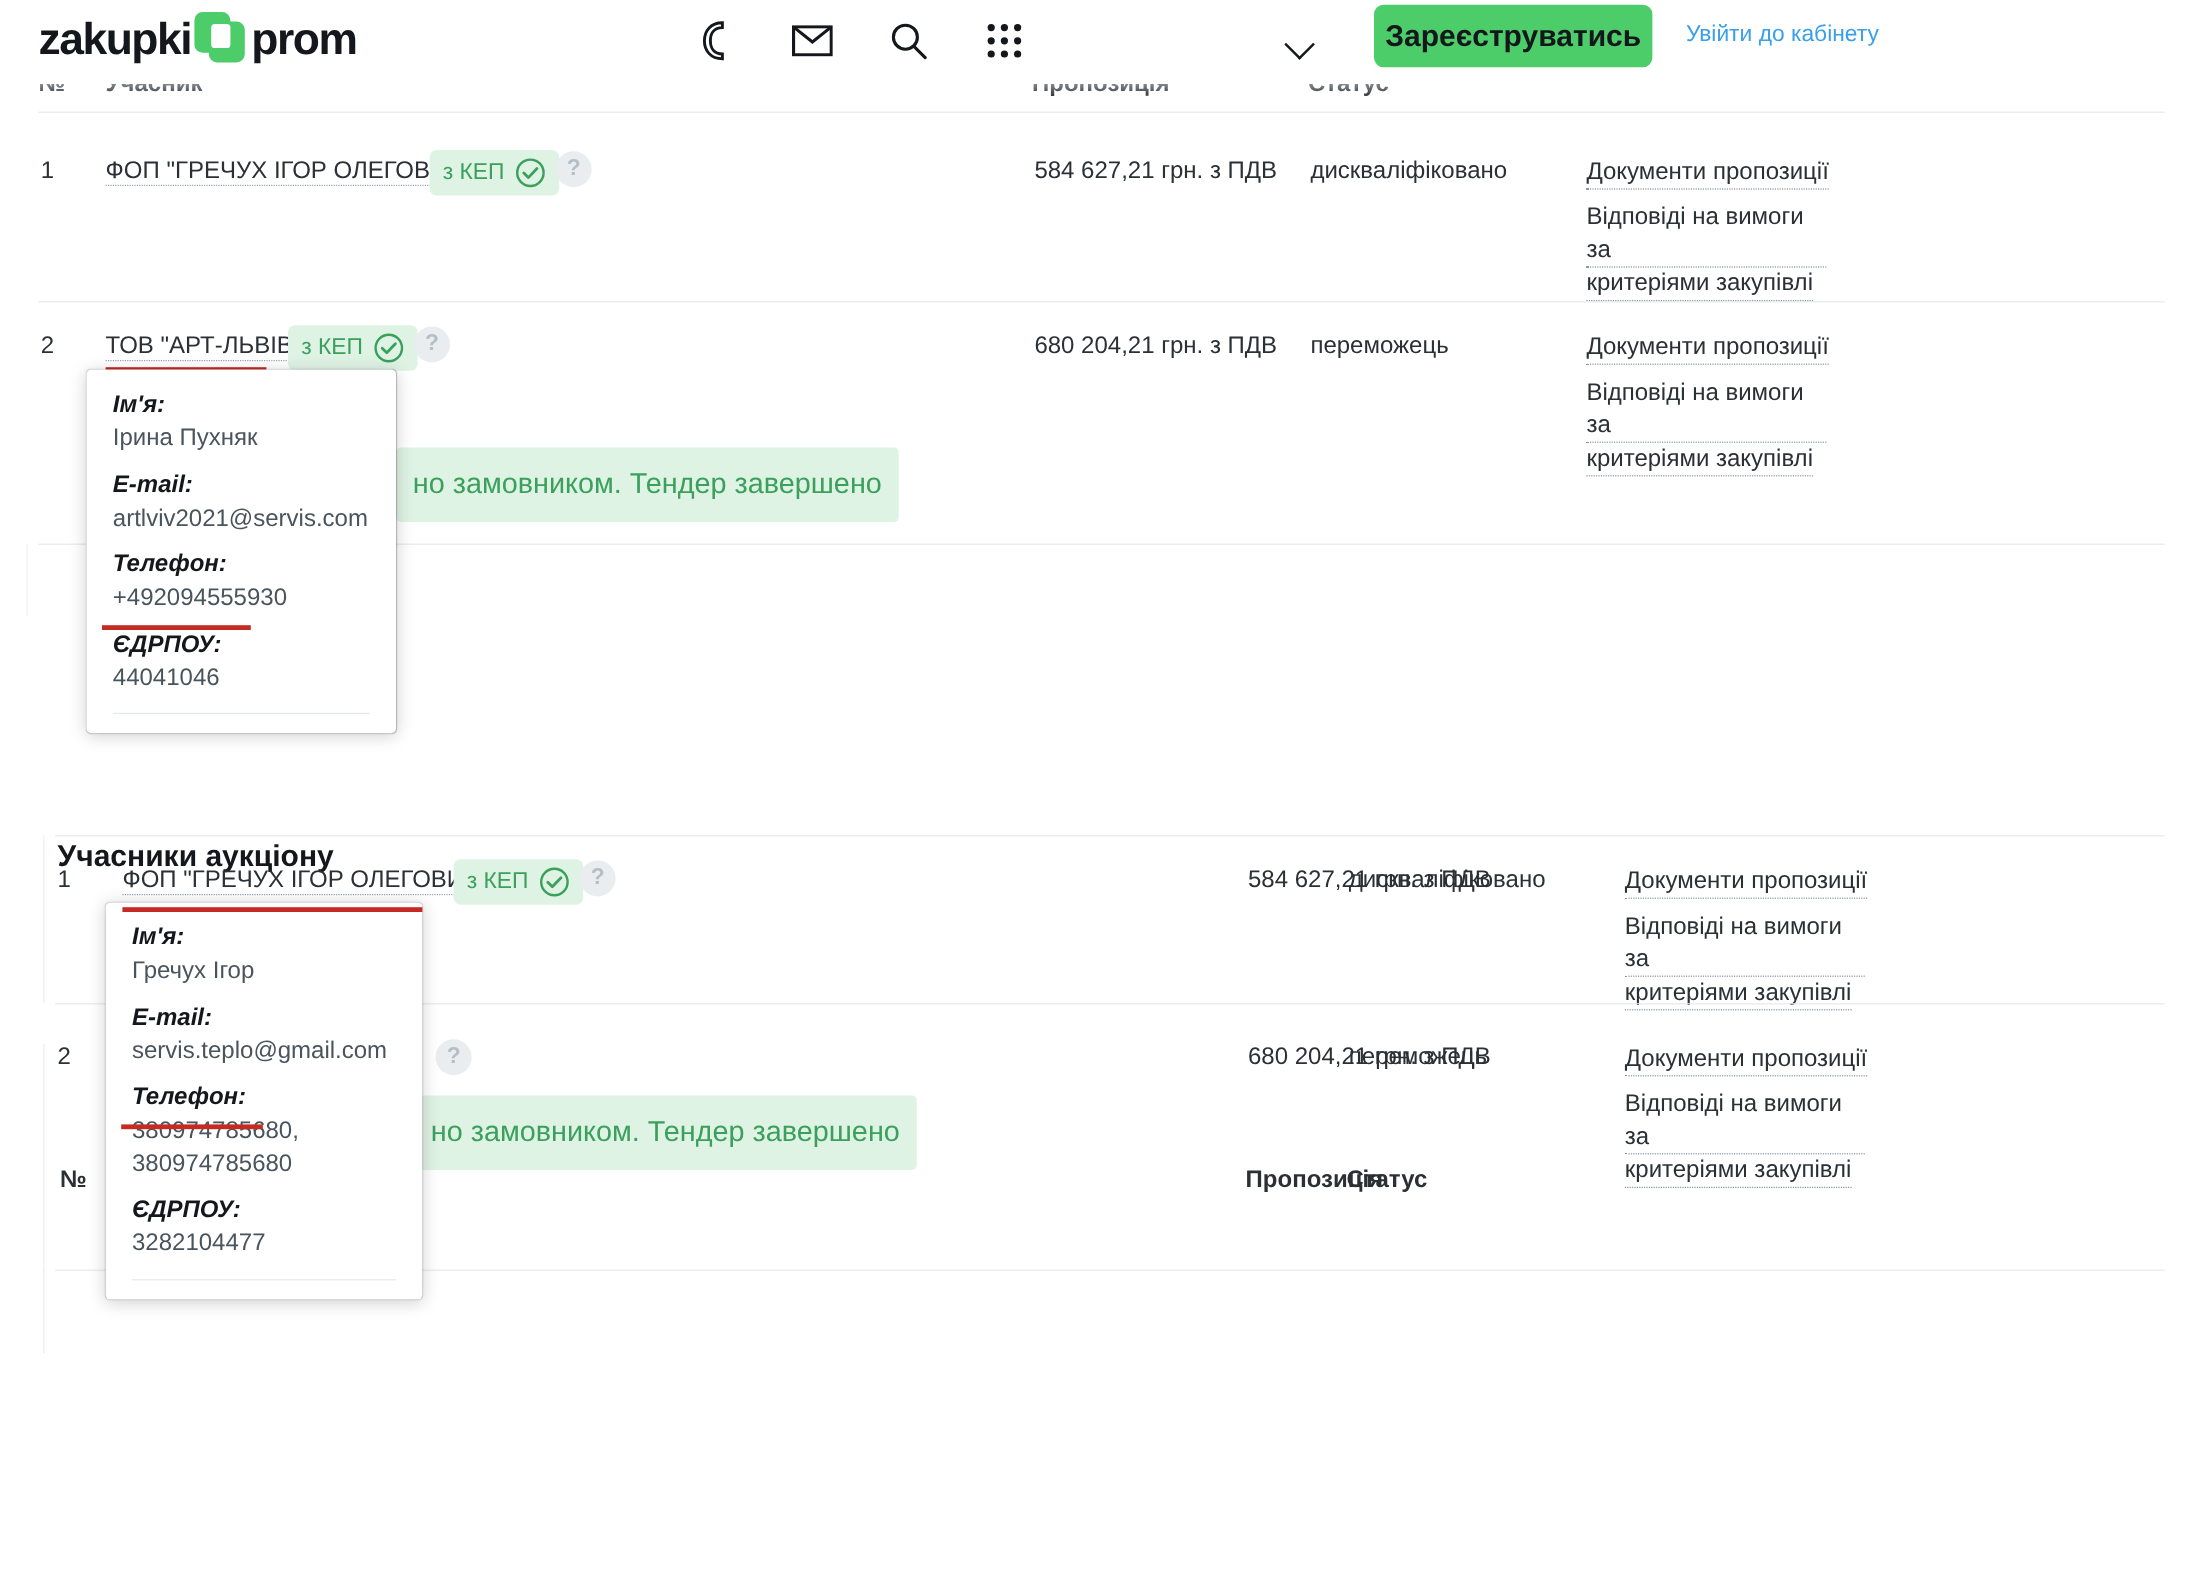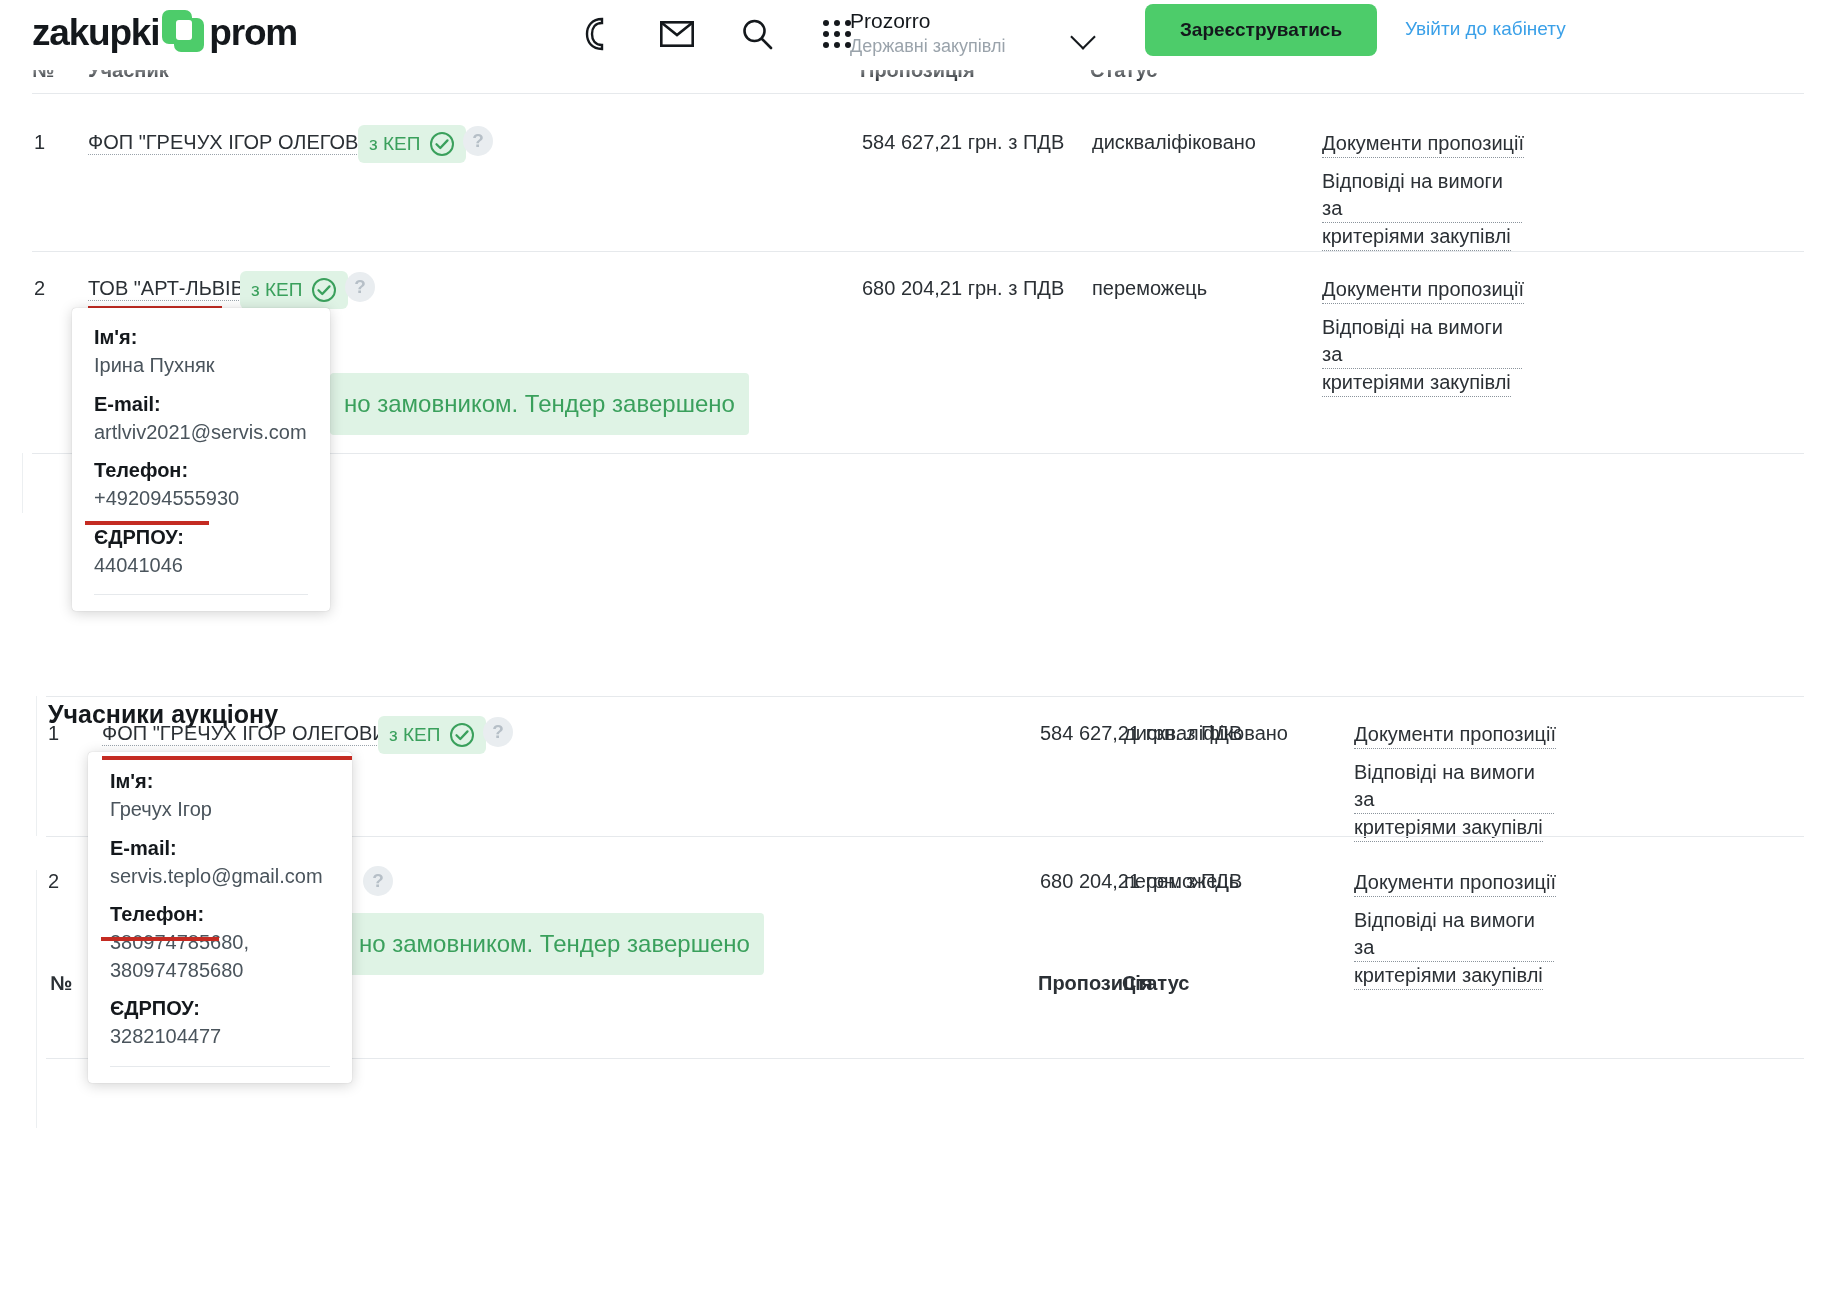--- a/index.html
+++ b/index.html
@@ -43,21 +43,21 @@
   .portal-sub { font-size: 18px; color: #9aa3ab; line-height: 1.3; margin-top: 1px; }
   .chev { position: absolute; left: 1068px; top: 20px; width: 36px; height: 36px; cursor: pointer; }
   .chev:before {
     content: ""; position: absolute; left: 6px; top: 8px;
     width: 16px; height: 16px; border-right: 2.5px solid #14181c; border-bottom: 2.5px solid #14181c;
     transform: rotate(45deg);
   }
   .btn-register {
     position: absolute; left: 1145px; top: 4px; width: 232px; height: 52px;
     background: #4dcc6a; border: 0; border-radius: 8px; cursor: pointer;
-    font-family: "Liberation Sans", sans-serif; font-size: 19px; font-weight: 700; color: #14181c;
+    font-family: "Liberation Sans", sans-serif; font-size: 25px; font-weight: 700; color: #14181c;
   }
   .link-login {
     position: absolute; left: 1405px; top: 18px; font-size: 19px; color: #3aa0e8; cursor: pointer;
   }
 
   
   .top-section { position: absolute; top: 55px; left: 0; width: 1836px; height: 585px; overflow: hidden; }
   .t-hdr-fade {
     position: absolute; top: 0; left: 0; width: 1836px; height: 26px;
     background: linear-gradient(to bottom, rgba(255,255,255,1) 0%, rgba(255,255,255,0.45) 55%, rgba(255,255,255,0) 100%);
@@ -97,21 +97,21 @@
     position: absolute; background: #dff3e5; color: #3aa05c; font-size: 24px;
     padding: 17px 14px; border-radius: 4px; white-space: nowrap;
   }
 
   
   .tooltip {
     position: absolute; background: #ffffff; border-radius: 4px;
     box-shadow: 0 2px 14px rgba(0,0,0,0.18), 0 0 1px rgba(0,0,0,0.25);
     padding: 18px 22px 16px 22px; z-index: 40;
   }
-  .tt-label { font-size: 20px; font-weight: 700; color: #14181c; margin-top: 14px; }
+  .tt-label { font-size: 20px; font-weight: 700; color: #14181c; margin-top: 14px; font-style: italic; }
   .tt-label:first-child { margin-top: 0; }
   .tt-value { font-size: 20px; color: #4a545c; margin-top: 4px; line-height: 1.28; }
   .tt-sep { height: 1px; background: #e6e9ec; margin: 16px 0 0 0; }
   .tt-review { font-size: 20px; color: #4a545c; line-height: 1.42; margin-top: 16px; }
 
   
   .bottom-section { position: absolute; top: 640px; left: 0; width: 1836px; height: 668px; }
   .sec-title { position: absolute; left: 48px; top: 60px; font-size: 25px; font-weight: 700; color: #14181c; }
   .left-edge { position: absolute; background: #eceff1; width: 1px; }
 </style>
@@ -158,24 +158,20 @@
             <i></i>
             <i></i>
             <i></i>
             <i></i>
             <i></i>
             <i></i>
           </span>
       </div>
     </div>
 
-    <div class="portal">
-      <div class="portal-title">Prozorro</div>
-      <div class="portal-sub">Державні закупівлі</div>
-    </div>
     <div class="chev"></div>
 
     <button class="btn-register">Зареєструватись</button>
     <a class="link-login">Увійти до кабінету</a>
   </div>
 
   <div class="top-section">
 
     <div class="t-hdr-fade"></div>
 

